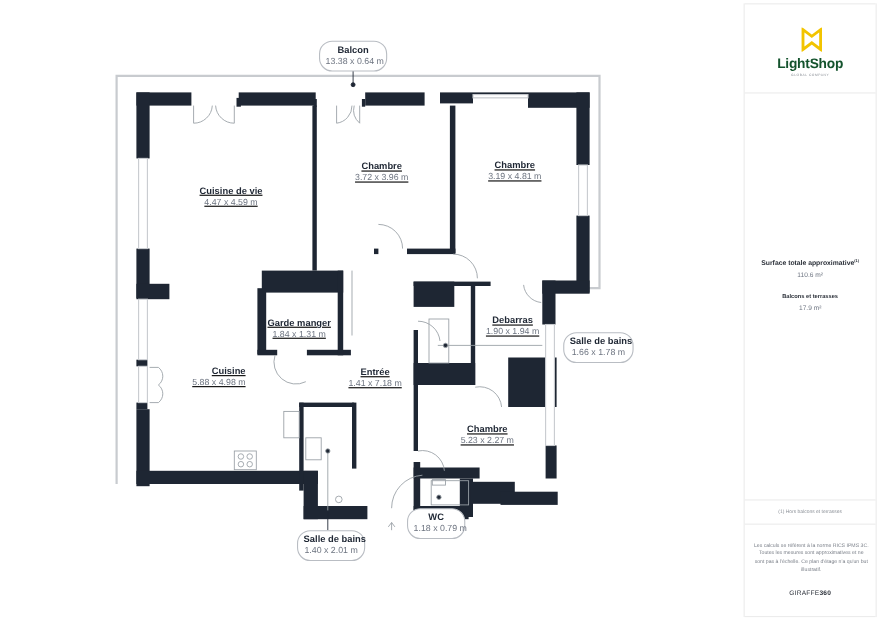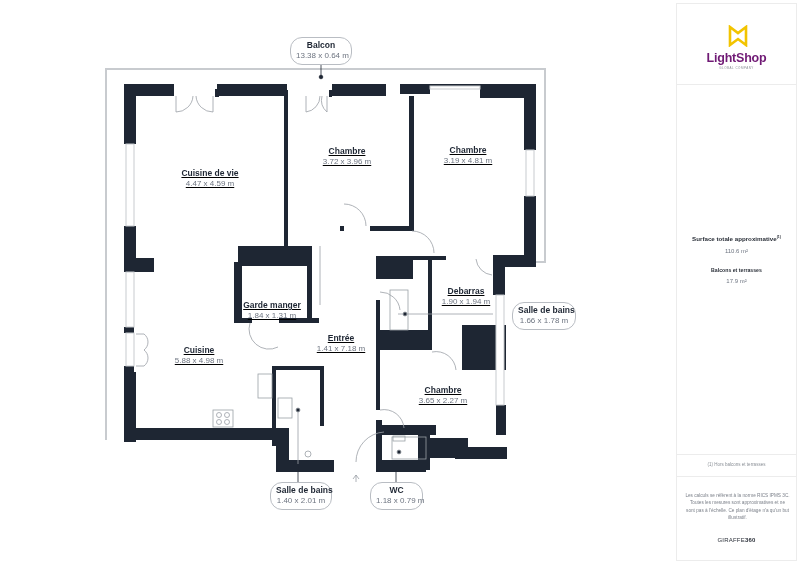--- a/index.html
+++ b/index.html
@@ -12,21 +12,21 @@
   .room-label { position: absolute; text-align: center; transform: translateX(-50%); white-space: nowrap; line-height: 1.25; text-decoration: underline; }
   .room-name { font-size: 8.5px; font-weight: bold; color: #1e2633; display: block; }
   .room-dim { font-size: 8px; color: #6d7480; display: block; }
 
   .callout { position: absolute; background: #fff; border: 1px solid #b9bdc3; border-radius: 12px; padding: 2px 5px 3px; text-align: center; white-space: nowrap; line-height: 1.3; }
 
   
   #sidebar { position: absolute; left: 676px; top: 3px; width: 121px; height: 558px; border-left: 1px solid #ececec; border-right: 1px solid #ececec; }
   .sb-sec { position: absolute; left: 0; width: 100%; border-bottom: 1px solid #ececec; text-align: center; }
   .logo-box { top: 0; height: 82px; border-top: 1px solid #ececec; }
-  .logo-name { position: absolute; left: 0; width: 100%; top: 47px; font-size: 12.5px; font-weight: bold; color: #701a75; letter-spacing: -0.2px; }
+  .logo-name { position: absolute; left: 0; width: 100%; top: 47px; font-size: 12.5px; font-weight: bold; color: #14532d; letter-spacing: -0.2px; }
   .logo-sub { position: absolute; left: 0; width: 100%; top: 62px; font-size: 3px; color: #8a8f96; letter-spacing: 0.5px; }
   .surface-box { top: 82px; height: 370px; }
   .sf-title { position: absolute; left: 0; width: 100%; top: 150px; font-size: 6.2px; font-weight: bold; color: #2a2f38; }
   .sf-title sup { font-size: 3.5px; }
   .sf-val { position: absolute; left: 0; width: 100%; font-size: 6px; color: #6d7480; }
   .sf-sub { position: absolute; left: 0; width: 100%; top: 182px; font-size: 5.2px; font-weight: bold; color: #2a2f38; }
   .note-box { top: 452px; height: 22px; }
   .note-text { position: absolute; left: 0; width: 100%; top: 7px; font-size: 4.5px; color: #8a8f96; }
   .disc-box { top: 474px; height: 84px; border-bottom: 1px solid #ececec; }
   .disc-text { position: absolute; left: 8px; width: 105px; top: 15px; font-size: 4.7px; line-height: 1.55; color: #7c818a; }
@@ -164,54 +164,54 @@
     <span class="room-dim">4.47 x 4.59 m</span>
   </div>
   <div class="room-label" style="left:347px; top:146px;">
     <span class="room-name">Chambre</span>
     <span class="room-dim">3.72 x 3.96 m</span>
   </div>
   <div class="room-label" style="left:468px; top:145px;">
     <span class="room-name">Chambre</span>
     <span class="room-dim">3.19 x 4.81 m</span>
   </div>
-  <div class="room-label" style="left:272px; top:288px;margin-top:12px;">
+  <div class="room-label" style="left:272px; top:288px;">
     <span class="room-name">Garde manger</span>
     <span class="room-dim">1.84 x 1.31 m</span>
   </div>
   <div class="room-label" style="left:466px; top:286px;">
     <span class="room-name">Debarras</span>
     <span class="room-dim">1.90 x 1.94 m</span>
   </div>
-  <div class="room-label" style="left:199px; top:345px;">
+  <div class="room-label" style="left:199px; top:332px;text-align:right;">
     <span class="room-name">Cuisine</span>
     <span class="room-dim">5.88 x 4.98 m</span>
   </div>
   <div class="room-label" style="left:341px; top:333px;">
     <span class="room-name">Entrée</span>
     <span class="room-dim">1.41 x 7.18 m</span>
   </div>
   <div class="room-label" style="left:443px; top:385px;">
     <span class="room-name">Chambre</span>
-    <span class="room-dim">3.65 x 2.27 m</span>
+    <span class="room-dim">5.23 x 2.27 m</span>
   </div>
 
   <div class="callout" style="left:290px; top:37px; width:62px;">
     <span class="room-name">Balcon</span>
     <span class="room-dim">13.38 x 0.64 m</span>
   </div>
   <div class="callout" style="left:512px; top:302px; width:64px;">
     <span class="room-name">Salle de bains</span>
     <span class="room-dim">1.66 x 1.78 m</span>
   </div>
   <div class="callout" style="left:270px; top:482px; width:62px;">
     <span class="room-name">Salle de bains</span>
     <span class="room-dim">1.40 x 2.01 m</span>
   </div>
-  <div class="callout" style="left:370px; top:482px; width:53px;">
+  <div class="callout" style="left:370px; top:462px; width:53px;">
     <span class="room-name">WC</span>
     <span class="room-dim">1.18 x 0.79 m</span>
   </div>
 </div>
 
 <div id="sidebar">
   <div class="sb-sec logo-box">
     <svg style="position:absolute; left:51px; top:21px;" width="20" height="22" viewBox="0 0 20 22">
       <path d="M2 2 L10 8 L18 2 L18 20 L10 14 L2 20 Z" fill="none" stroke="#f2c400" stroke-width="2.6" stroke-linejoin="miter"></path>
     </svg>

